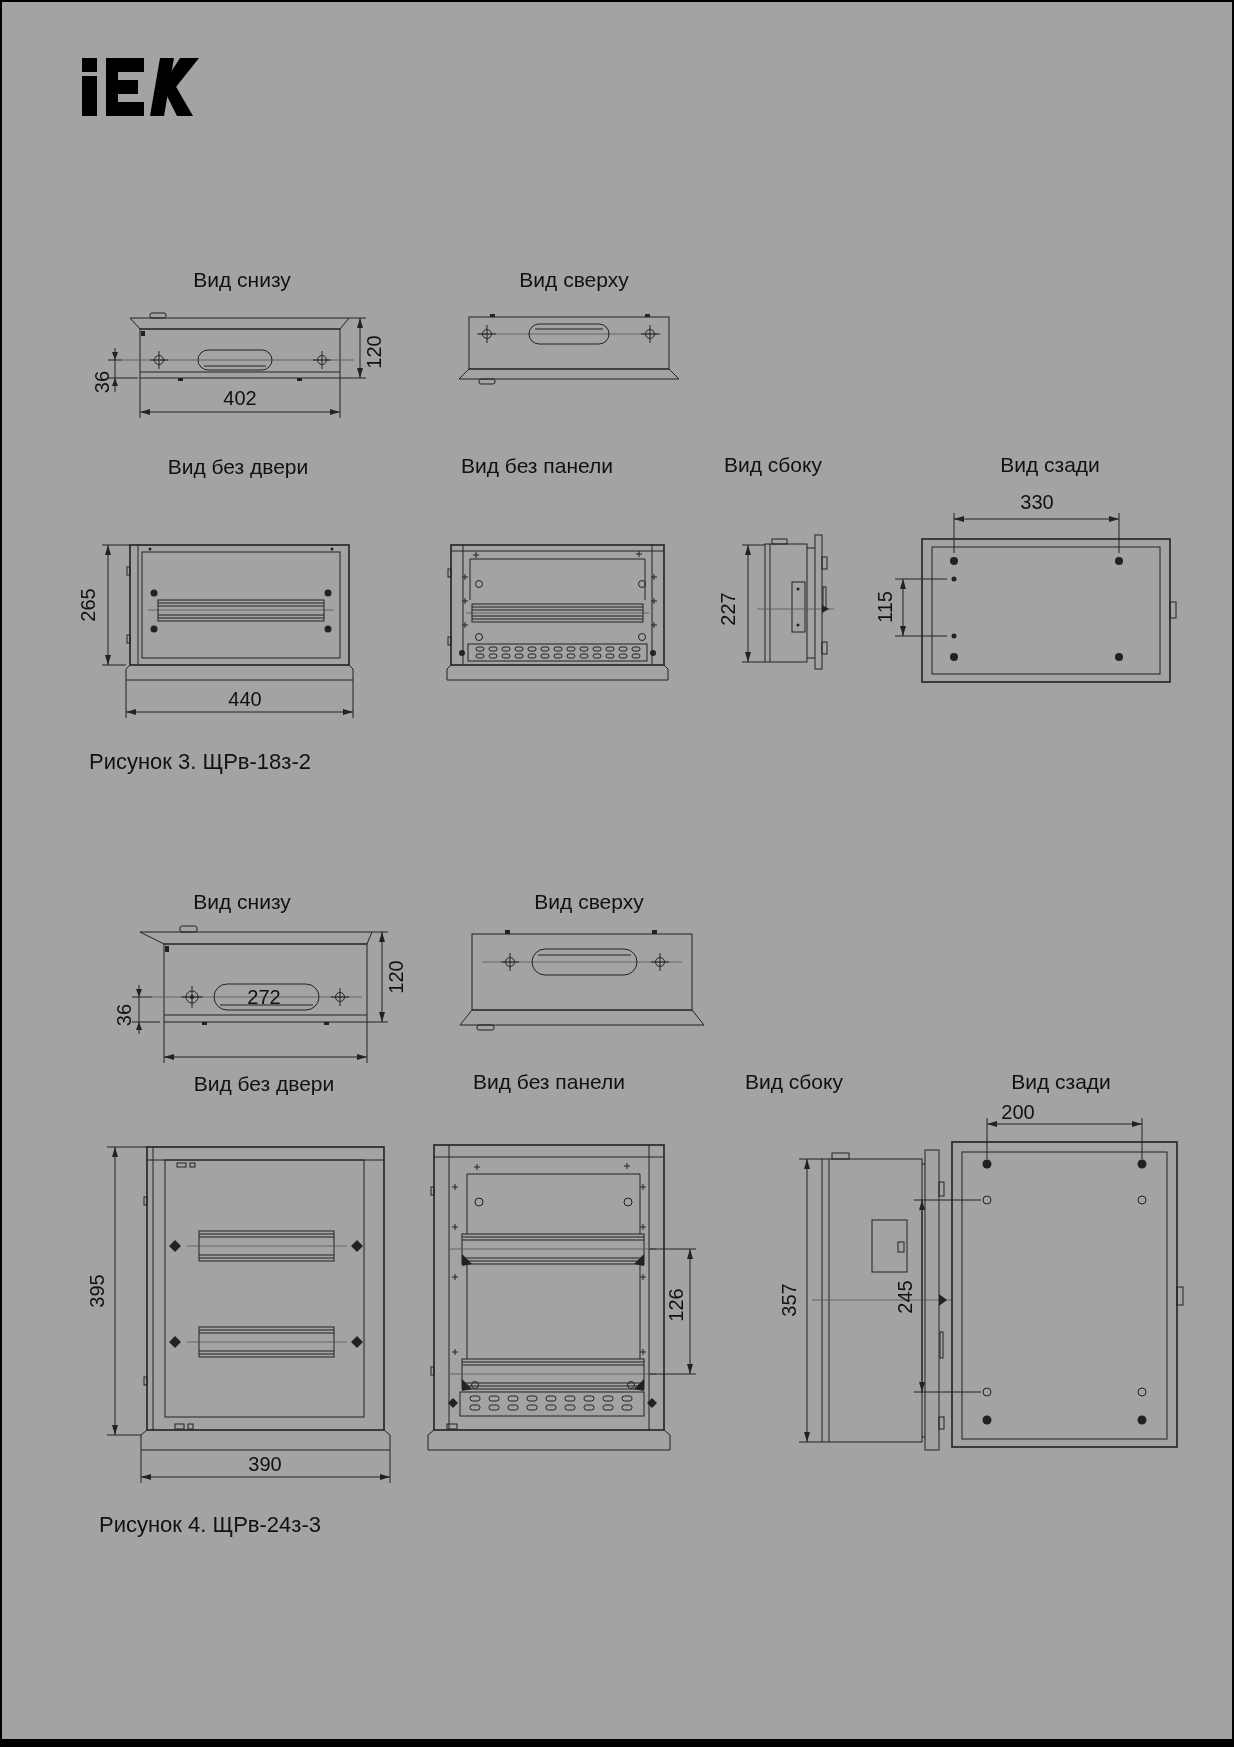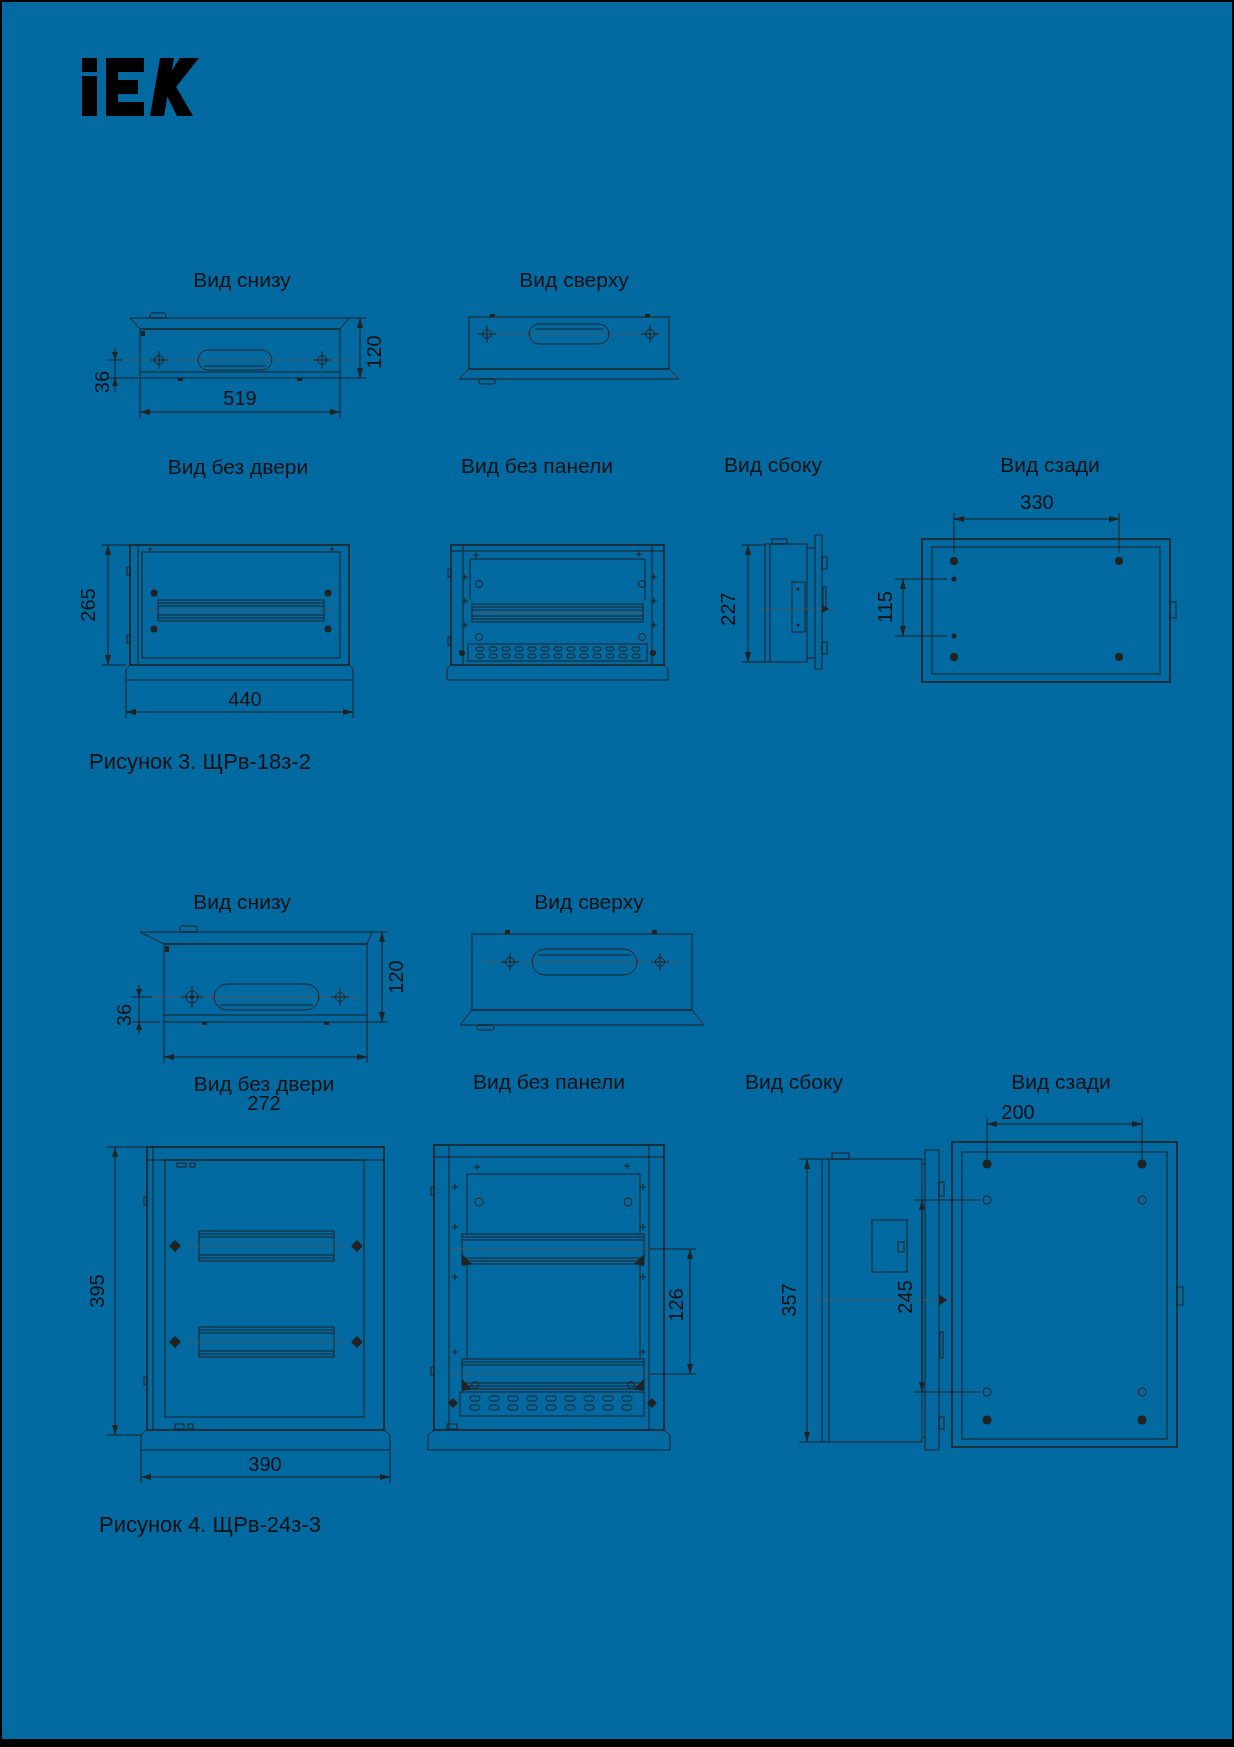--- a/index.html
+++ b/index.html
@@ -1,17 +1,17 @@
 <!DOCTYPE html>
 <html><head>
 <meta charset="utf-8">
 <style>
   html,body{margin:0;padding:0;background:#e8e8e8;}
   .page{
-    position:relative; width:1234px; height:1747px; background:#0369a1;
+    position:relative; width:1234px; height:1747px; background:#a3a3a3;
     border:2px solid #000; border-bottom:8px solid #000; box-sizing:border-box;
     font-family:"Liberation Sans", sans-serif; color:#111; overflow:hidden;
   }
   .t{ position:absolute; transform:translate(-50%,-50%); font-size:21px; white-space:nowrap; }
   .dim{ position:absolute; transform:translate(-50%,-50%); font-size:20px; white-space:nowrap; }
   .dim.rot{ transform:translate(-50%,-50%) rotate(-90deg); }
   .cap{ position:absolute; transform:translateY(-50%); font-size:22px; white-space:nowrap; }
   svg.drawing{ position:absolute; }
   .drawing line,.drawing rect,.drawing path,.drawing circle,.drawing polygon,.drawing polyline{
     stroke:#222; fill:none; stroke-width:1; }
@@ -70,21 +70,21 @@
       <line x1="48" y1="100" x2="248" y2="100"></line>
       <path d="M48,100 l10,-3 l0,6 z" class="f"></path>
         <path d="M248,100 l-10,-3 l0,6 z" class="f"></path>
       <line x1="257" y1="6" x2="274" y2="6"></line>
         <line x1="248" y1="66" x2="274" y2="66"></line>
       <line x1="268" y1="6" x2="268" y2="66"></line>
       <path d="M268,6 l-3,10 l6,0 z" class="f"></path>
         <path d="M268,66 l-3,-10 l6,0 z" class="f"></path>
     </svg>
     <span class="dim rot" style="left:100px;top:380px">36</span>
-    <span class="dim" style="left:238px;top:396px">519</span>
+    <span class="dim" style="left:238px;top:396px">402</span>
     <span class="dim rot" style="left:372px;top:350px">120</span>
 
     <svg class="drawing" style="left:440px;top:300px" width="250" height="95" viewBox="0 0 250 95">
       <rect x="27" y="15" width="200" height="52"></rect>
       <polygon points="27,67 227,67 237,77 17,77"></polygon>
       <rect x="37" y="77" width="16" height="5" rx="2"></rect>
       <rect x="48" y="12" width="5" height="3" class="f"></rect>
         <rect x="203" y="12" width="5" height="3" class="f"></rect>
       <line x1="35" y1="32" x2="219" y2="32" class="cl"></line>
       <rect x="87" y="22" width="80" height="20" rx="10"></rect>
@@ -271,21 +271,21 @@
       <line x1="52" y1="135" x2="255" y2="135"></line>
       <path d="M52,135 l10,-3 l0,6 z" class="f"></path>
         <path d="M255,135 l-10,-3 l0,6 z" class="f"></path>
       <line x1="260" y1="10" x2="276" y2="10"></line>
         <line x1="255" y1="100" x2="276" y2="100"></line>
       <line x1="270" y1="10" x2="270" y2="100"></line>
       <path d="M270,10 l-3,10 l6,0 z" class="f"></path>
         <path d="M270,100 l-3,-10 l6,0 z" class="f"></path>
     </svg>
     <span class="dim rot" style="left:122px;top:1013px">36</span>
-    <span class="dim" style="left:262px;top:1101px">272</span>
+    <span class="dim" style="left:262px;top:995px">272</span>
     <span class="dim rot" style="left:394px;top:975px">120</span>
 
     <svg class="drawing" style="left:445px;top:925px" width="270" height="110" viewBox="0 0 270 110">
       <rect x="25" y="7" width="220" height="76"></rect>
       <polygon points="25,83 245,83 257,98 13,98"></polygon>
       <rect x="30" y="98" width="17" height="5" rx="2"></rect>
       <rect x="58" y="3" width="5" height="4" class="f"></rect>
         <rect x="205" y="3" width="5" height="4" class="f"></rect>
       <line x1="35" y1="35" x2="235" y2="35" class="cl"></line>
       <rect x="85" y="22" width="105" height="26" rx="13"></rect>

